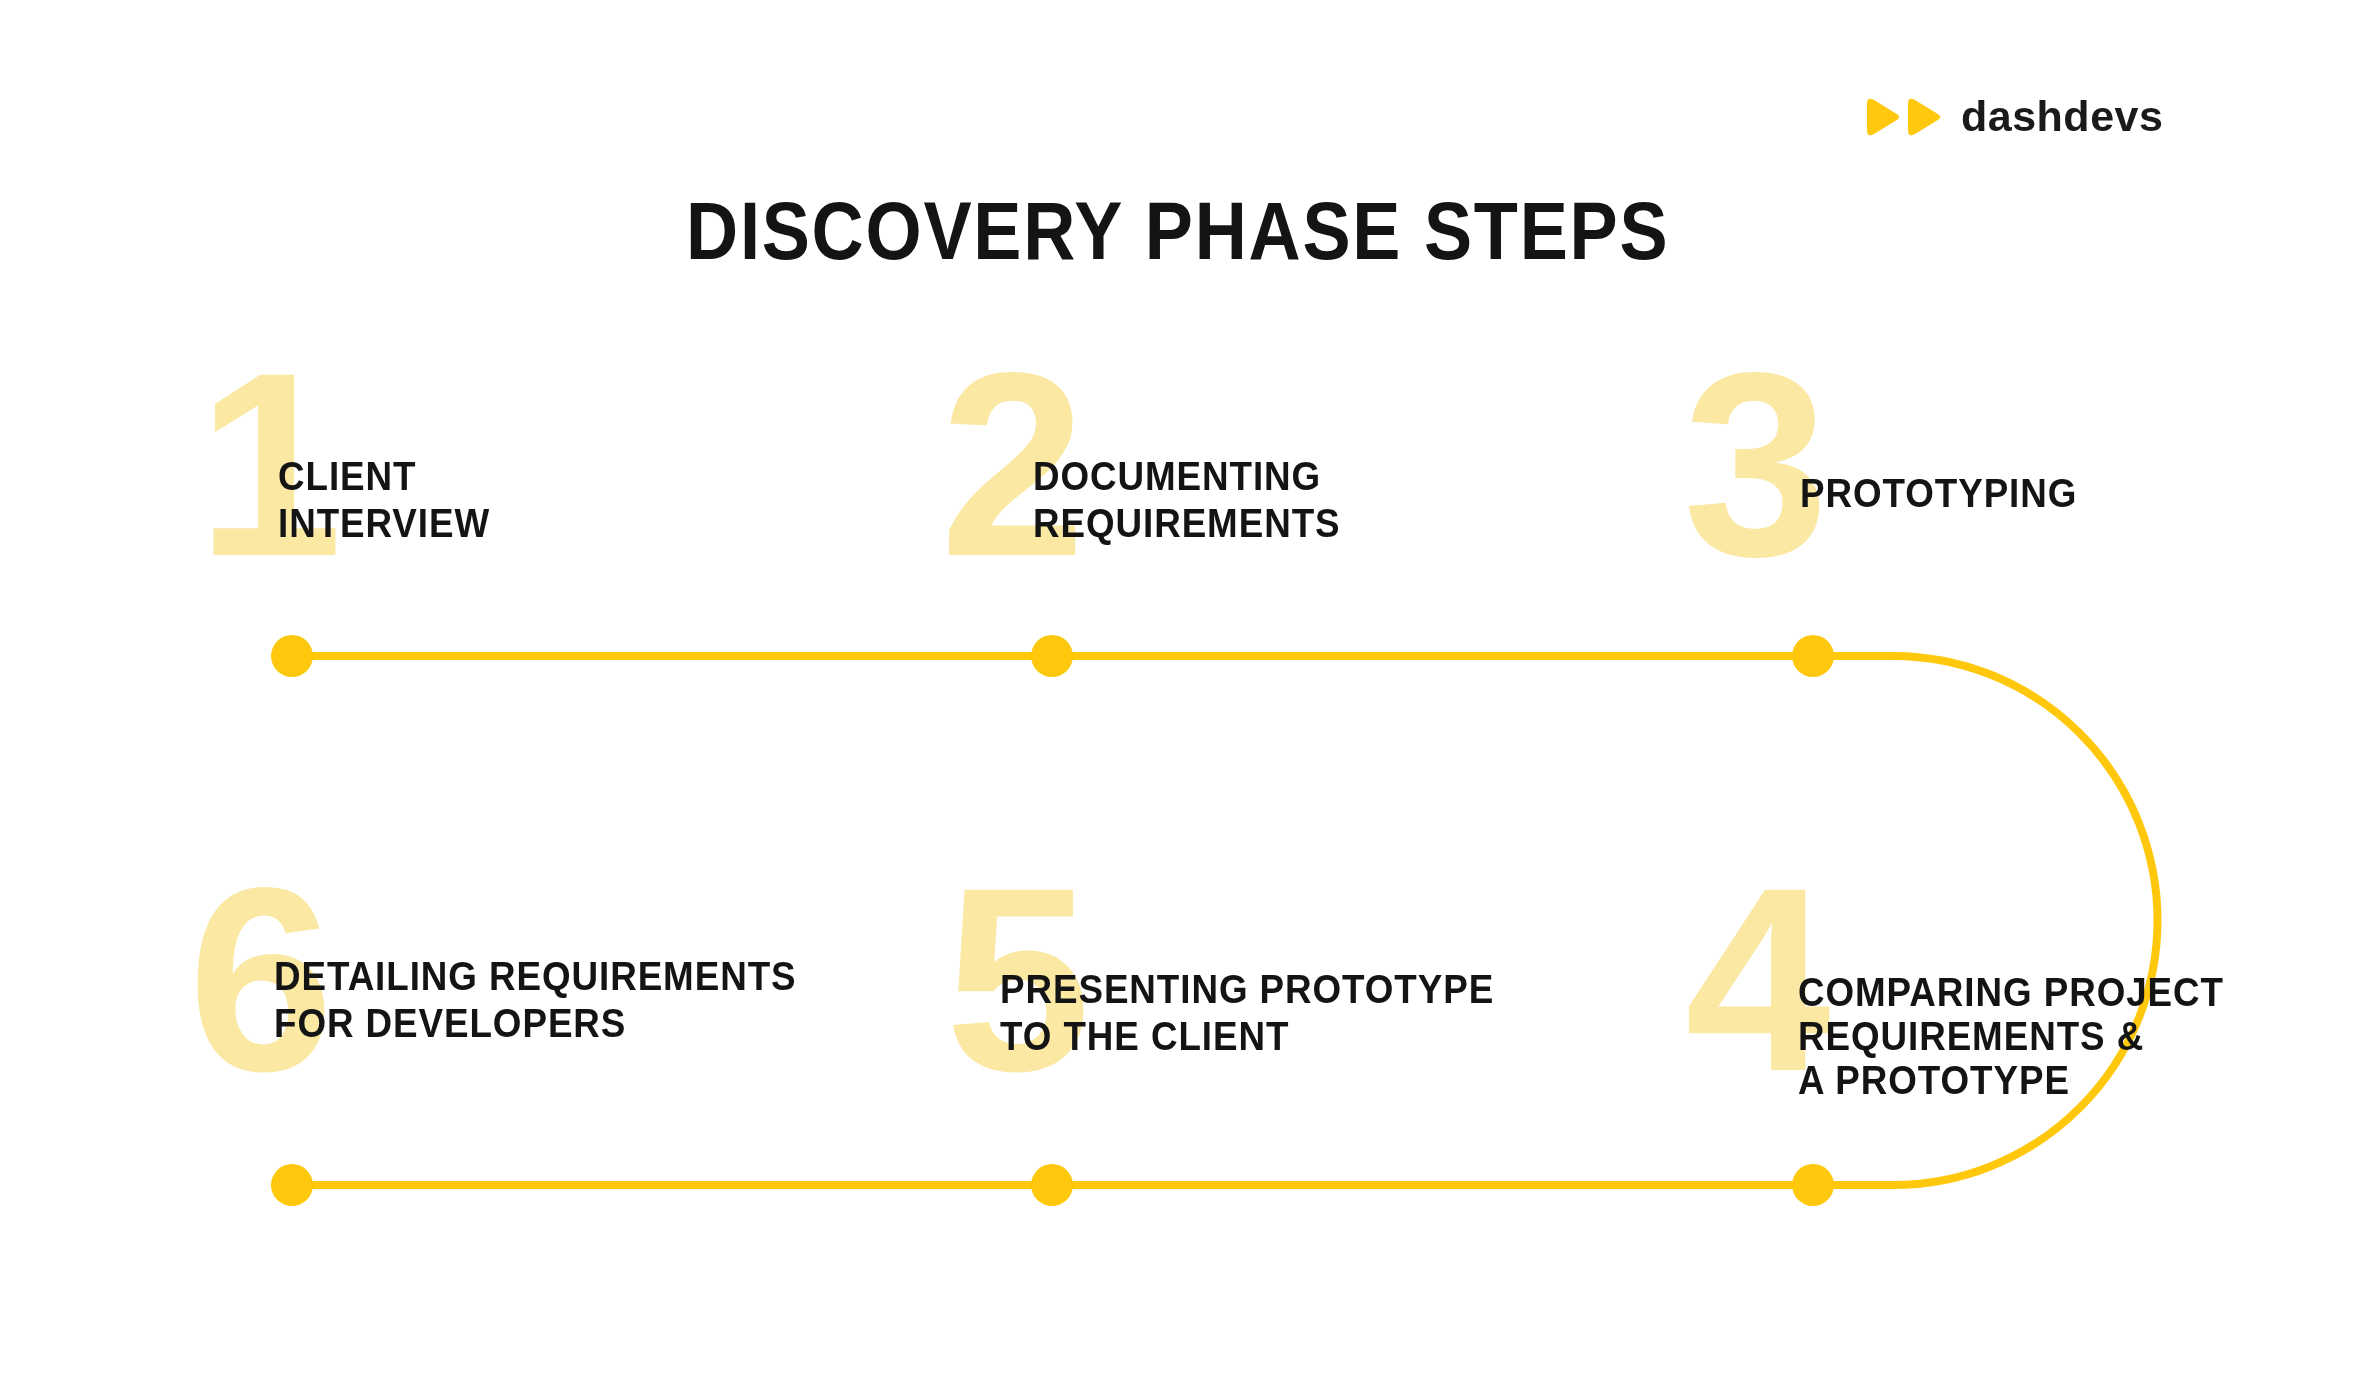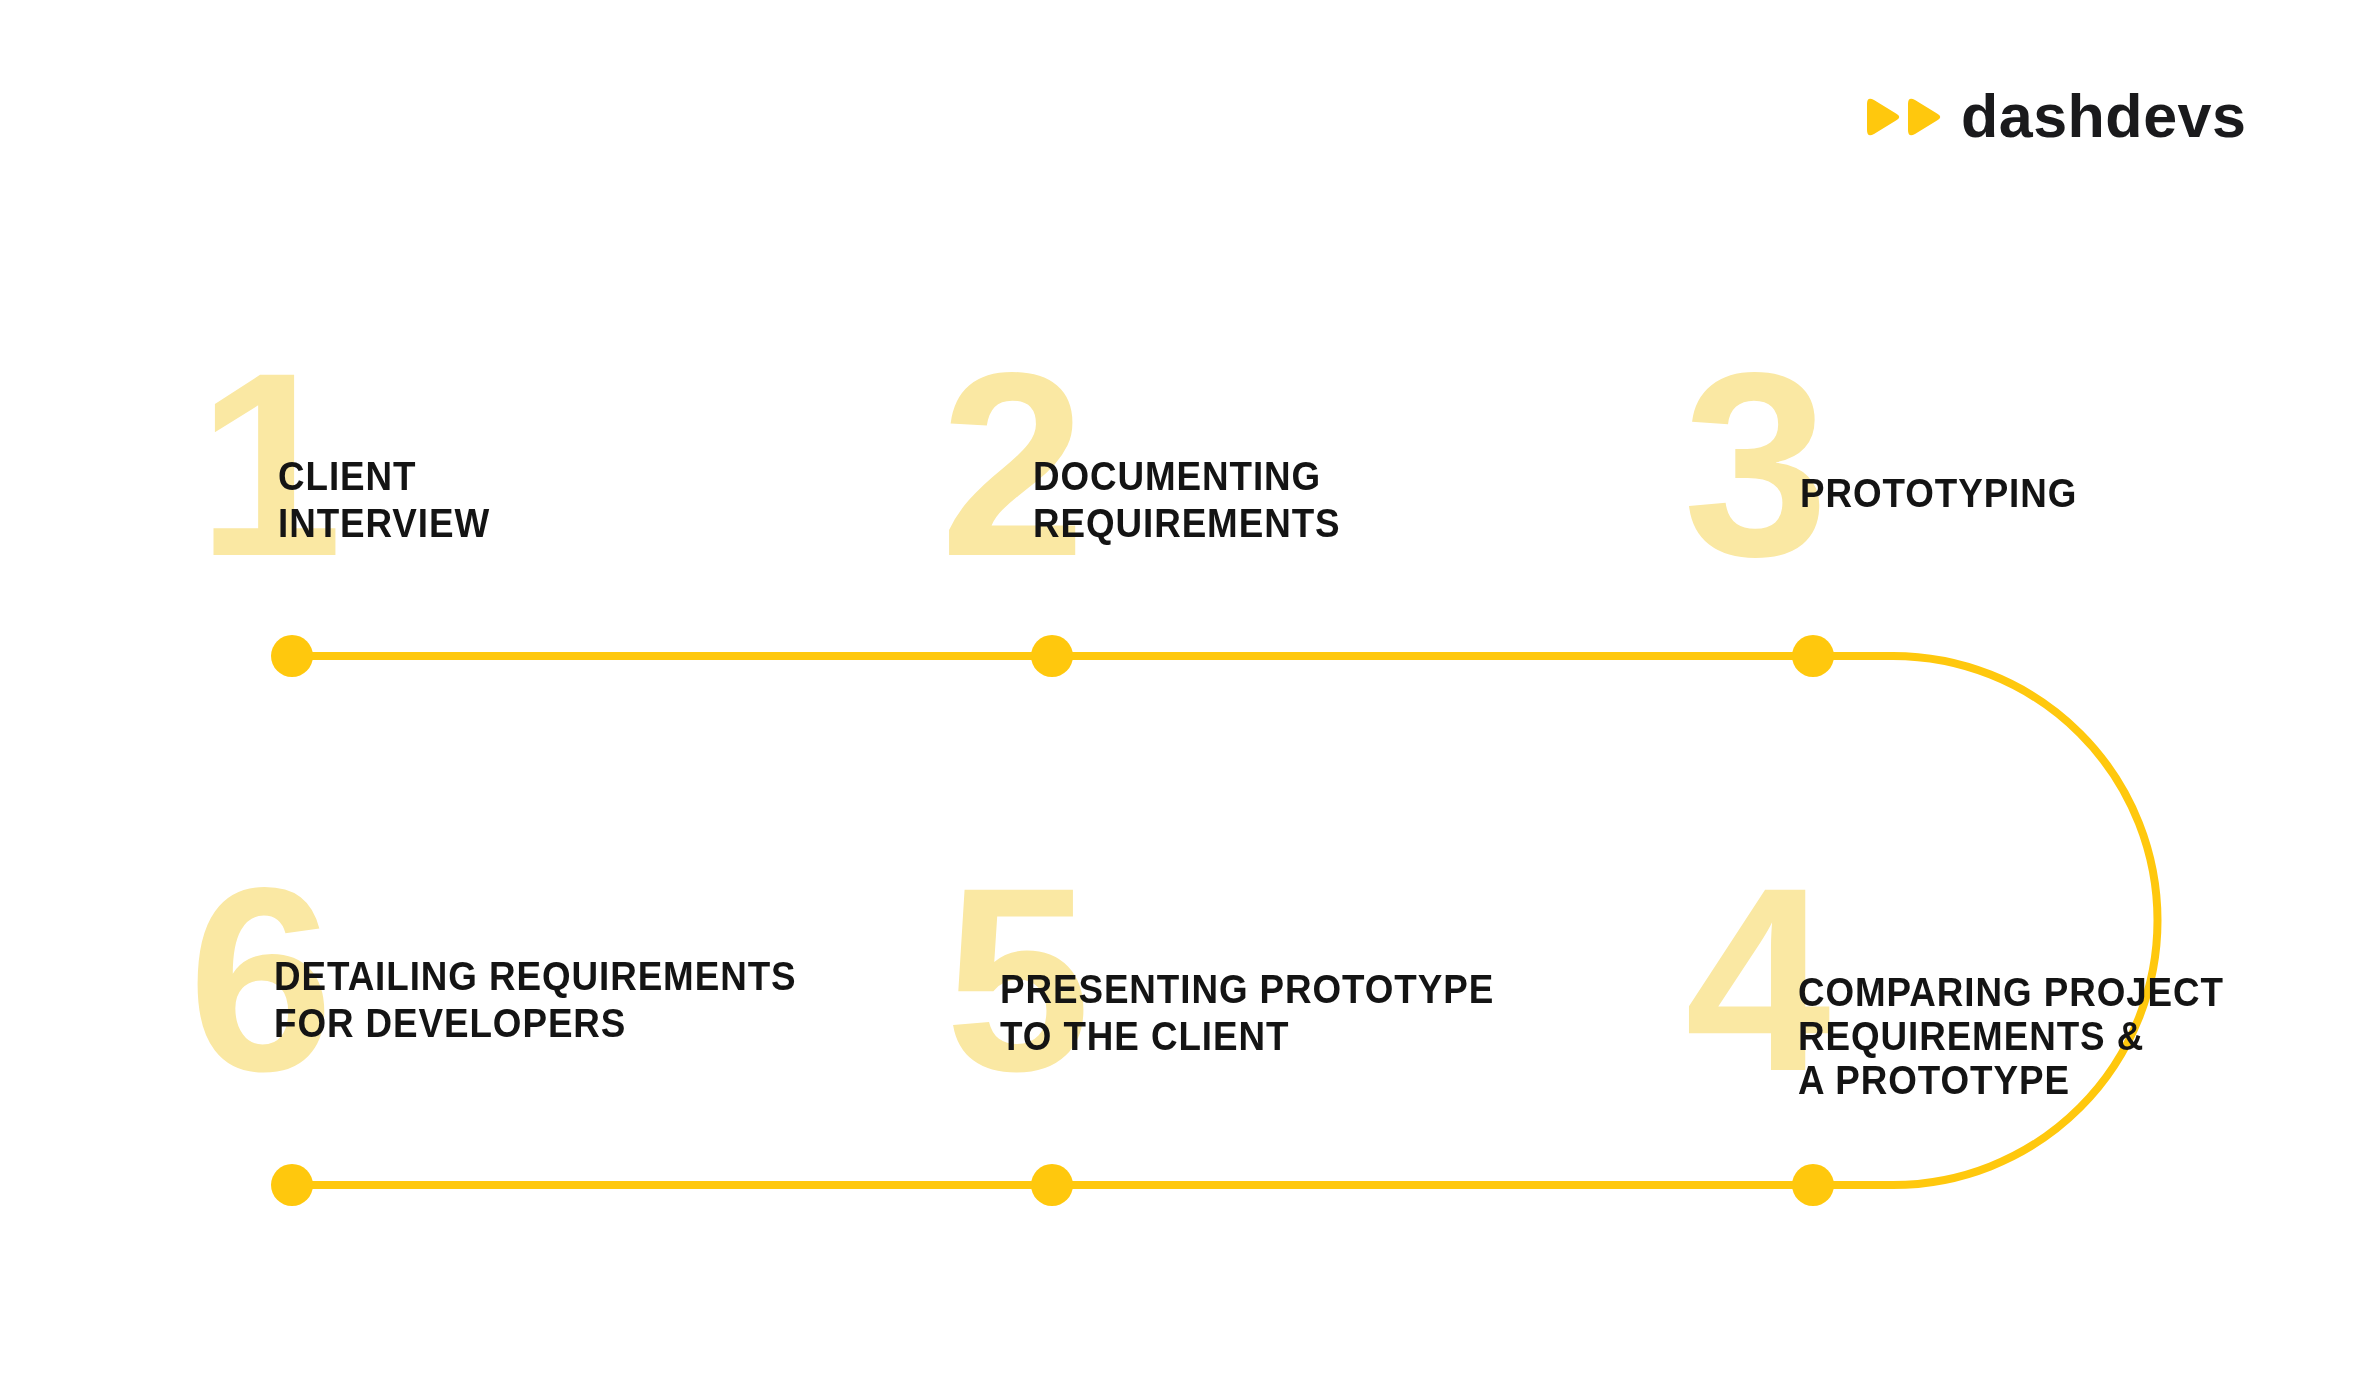--- a/index.html
+++ b/index.html
@@ -18,21 +18,21 @@
     position: absolute;
     left: 1865px;
     top: 86px;
     display: flex;
     align-items: center;
     gap: 17px;
   }
   .logo-icon { display: block; }
   .logo-icon path { fill: var(--accent, #FFC80D); }
   .logo-text {
-    font-size: 61px;
+    font-size: 43px;
     font-weight: 800;
     line-height: 61px;
     letter-spacing: 0.5px;
     color: var(--logo-text, #1A1A1C);
     white-space: nowrap;
   }
 
   
   .title-wrap {
     position: absolute;
@@ -103,20 +103,23 @@
 <div class="canvas">
 
   <div class="logo">
     <svg class="logo-icon" width="79" height="46" viewBox="0 0 79 46" xmlns="http://www.w3.org/2000/svg">
       <path d="M2 10 Q2 2 9 6 L31 19.5 Q37.5 23 31 26.5 L9 40 Q2 44 2 36 Z"></path>
       <path d="M43 10 Q43 2 50 6 L72 19.5 Q78.5 23 72 26.5 L50 40 Q43 44 43 36 Z"></path>
     </svg>
     <div class="logo-text">dashdevs</div>
   </div>
 
+  <div class="title-wrap">
+    <div class="title">DISCOVERY PHASE STEPS</div>
+  </div>
 
   <svg class="flow-svg" width="2355" height="1380" viewBox="0 0 2355 1380" xmlns="http://www.w3.org/2000/svg">
     <path class="flow-stroke" d="M292 656 H1893 A264.5 264.5 0 0 1 1893 1185 H292"></path>
     <circle class="flow-fill" cx="292" cy="656" r="21"></circle>
     <circle class="flow-fill" cx="1052" cy="656" r="21"></circle>
     <circle class="flow-fill" cx="1813" cy="656" r="21"></circle>
     <circle class="flow-fill" cx="1813" cy="1185" r="21"></circle>
     <circle class="flow-fill" cx="1052" cy="1185" r="21"></circle>
     <circle class="flow-fill" cx="292" cy="1185" r="21"></circle>
   </svg>

